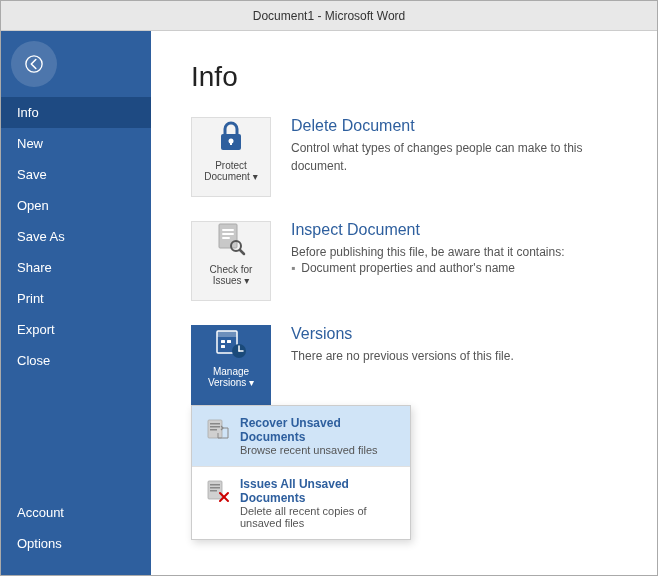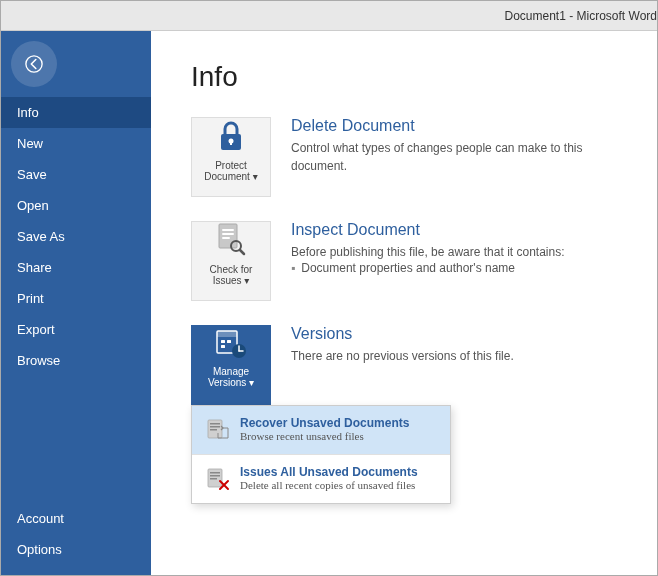--- a/index.html
+++ b/index.html
@@ -17,21 +17,21 @@
       display: flex;
       flex-direction: column;
       border: 1px solid #aaa;
     }
 
     .title-bar {
       height: 30px;
       background: #e8e8e8;
       display: flex;
       align-items: center;
-      justify-content: flex-end;
+      justify-content: center;
       font-size: 12px;
       color: #333;
       border-bottom: 1px solid #ccc;
       flex-shrink: 0;
     }
 
     .content {
       display: flex;
       flex: 1;
       overflow: hidden;
@@ -75,21 +75,21 @@
       font-size: 13px;
       cursor: pointer;
     }
 
     .sidebar-item.active {
       background: #1e4a82;
     }
 
     .sidebar-bottom {
       margin-top: auto;
-      padding-bottom: 10px;
+      padding-bottom: 16px;
     }
 
     
     .main {
       flex: 1;
       background: #fff;
       padding: 30px 40px 20px 40px;
       overflow-y: auto;
       position: relative;
     }
@@ -161,21 +161,21 @@
       color: #888;
       margin-right: 6px;
       flex-shrink: 0;
     }
 
     
     .dropdown-menu {
       position: absolute;
       left: 0;
       top: 80px;
-      width: 260px;
+      width: 220px;
       background: #fff;
       border: 1px solid #ccc;
       box-shadow: 2px 3px 8px rgba(0,0,0,0.15);
       z-index: 10;
     }
 
     .dropdown-item {
       display: flex;
       align-items: flex-start;
       padding: 10px 12px;
@@ -198,21 +198,20 @@
 
     .dropdown-item-text h4 {
       font-size: 12px;
       font-weight: 600;
       color: #2e5f9e;
     }
 
     .dropdown-item-text p {
       font-size: 11px;
       color: #555;
-      font-family: Liberation Serif, serif;
     }
 
     .dropdown-divider {
       height: 1px;
       background: #e0e0e0;
     }
   </style>
 </head>
 <body>
 
@@ -233,21 +232,21 @@
 
       <div class="sidebar-nav">
         <div class="sidebar-item active">Info</div>
         <div class="sidebar-item">New</div>
         <div class="sidebar-item">Save</div>
         <div class="sidebar-item">Open</div>
         <div class="sidebar-item">Save As</div>
         <div class="sidebar-item">Share</div>
         <div class="sidebar-item">Print</div>
         <div class="sidebar-item">Export</div>
-        <div class="sidebar-item">Browse</div>
+        <div class="sidebar-item">Close</div>
       </div>
 
       <div class="sidebar-bottom">
         <div class="sidebar-item">Account</div>
         <div class="sidebar-item">Options</div>
       </div>
     </div>
 
     <div class="main">
       <div class="page-title">Info</div>

